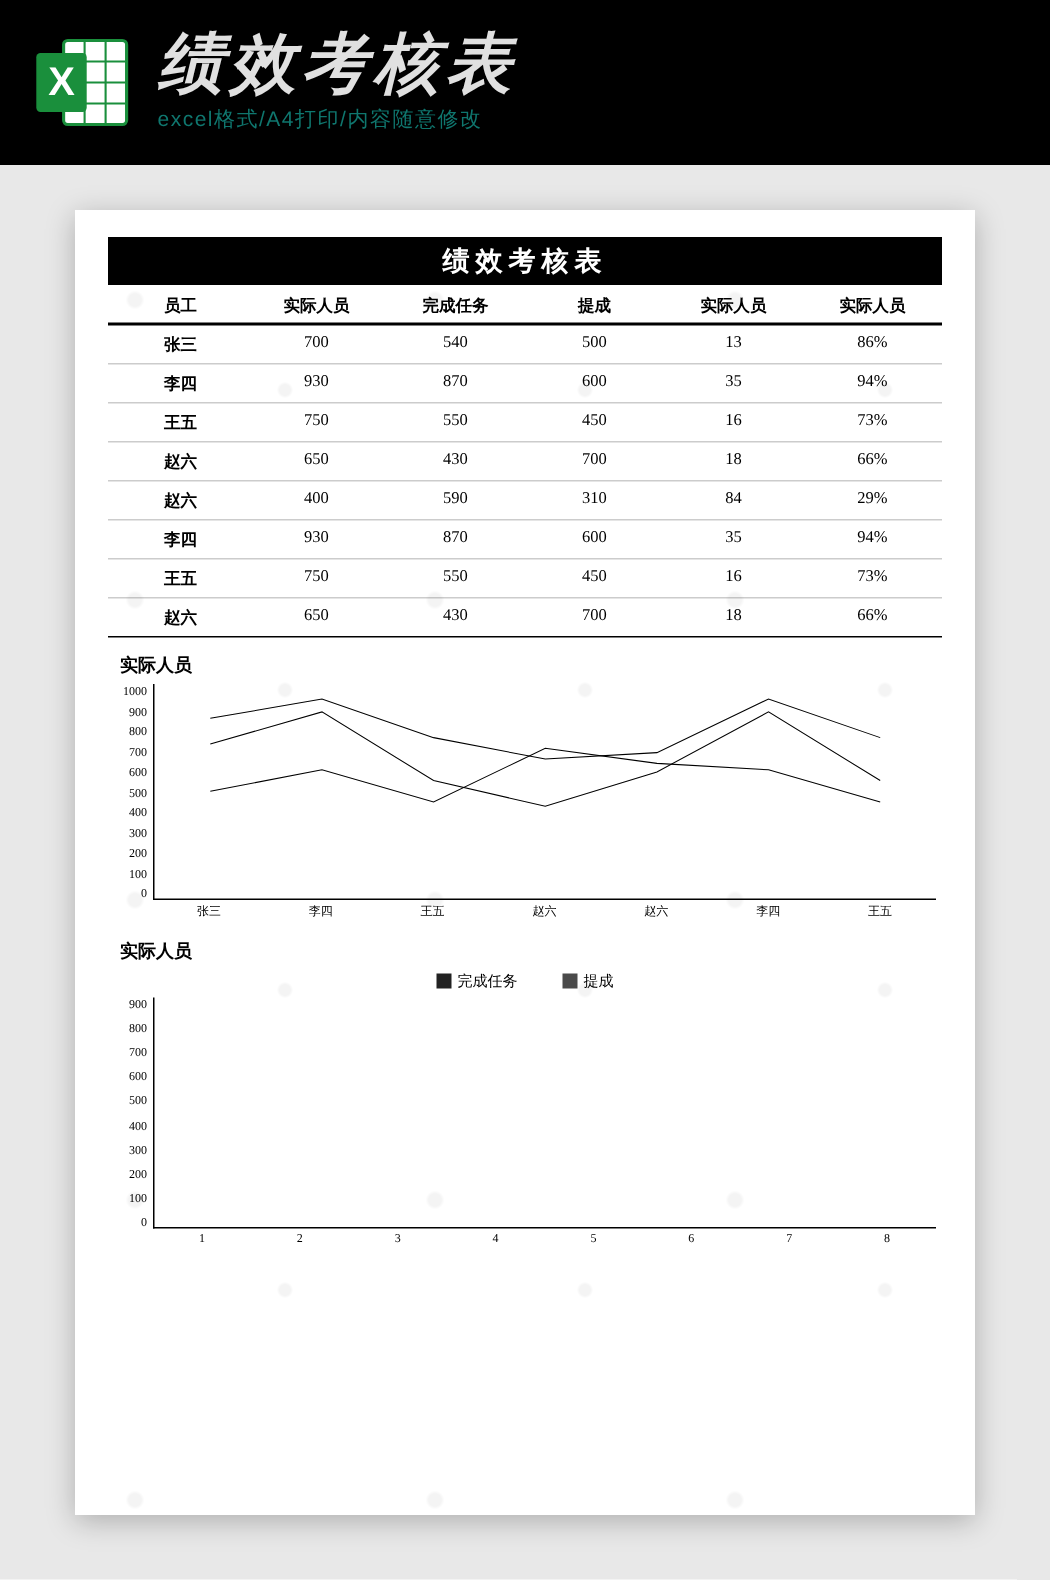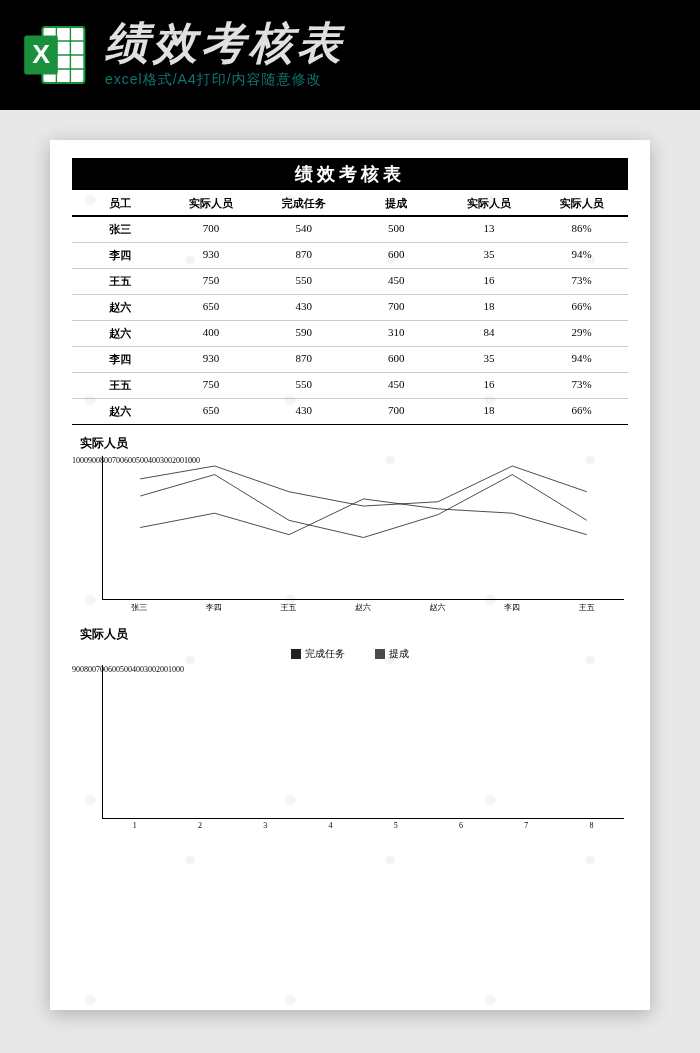--- a/index.html
+++ b/index.html
@@ -84,21 +84,21 @@
   .chart-title { font-size: 12px; font-weight: bold; padding: 2px 0 4px 8px; }
   .chart-area {
     position: relative;
     height: 160px;
     margin-left: 30px;
     margin-right: 4px;
   }
   .chart2 .chart-area { height: 170px; }
   .y-axis {
     position: absolute; left: -30px; top: 0; bottom: 16px;
-    display: flex; flex-direction: row; justify-content: space-between;
+    display: flex; flex-direction: column; justify-content: space-between;
     font-size: 8px; text-align: right; width: 26px;
   }
   .plot {
     position: absolute; left: 0; right: 0; top: 0; bottom: 16px;
     border-left: 1px solid #000;
     border-bottom: 1px solid #000;
   }
   .x-axis {
     position: absolute; left: 0; right: 0; bottom: 0; height: 14px;
     display: flex; justify-content: space-around;

